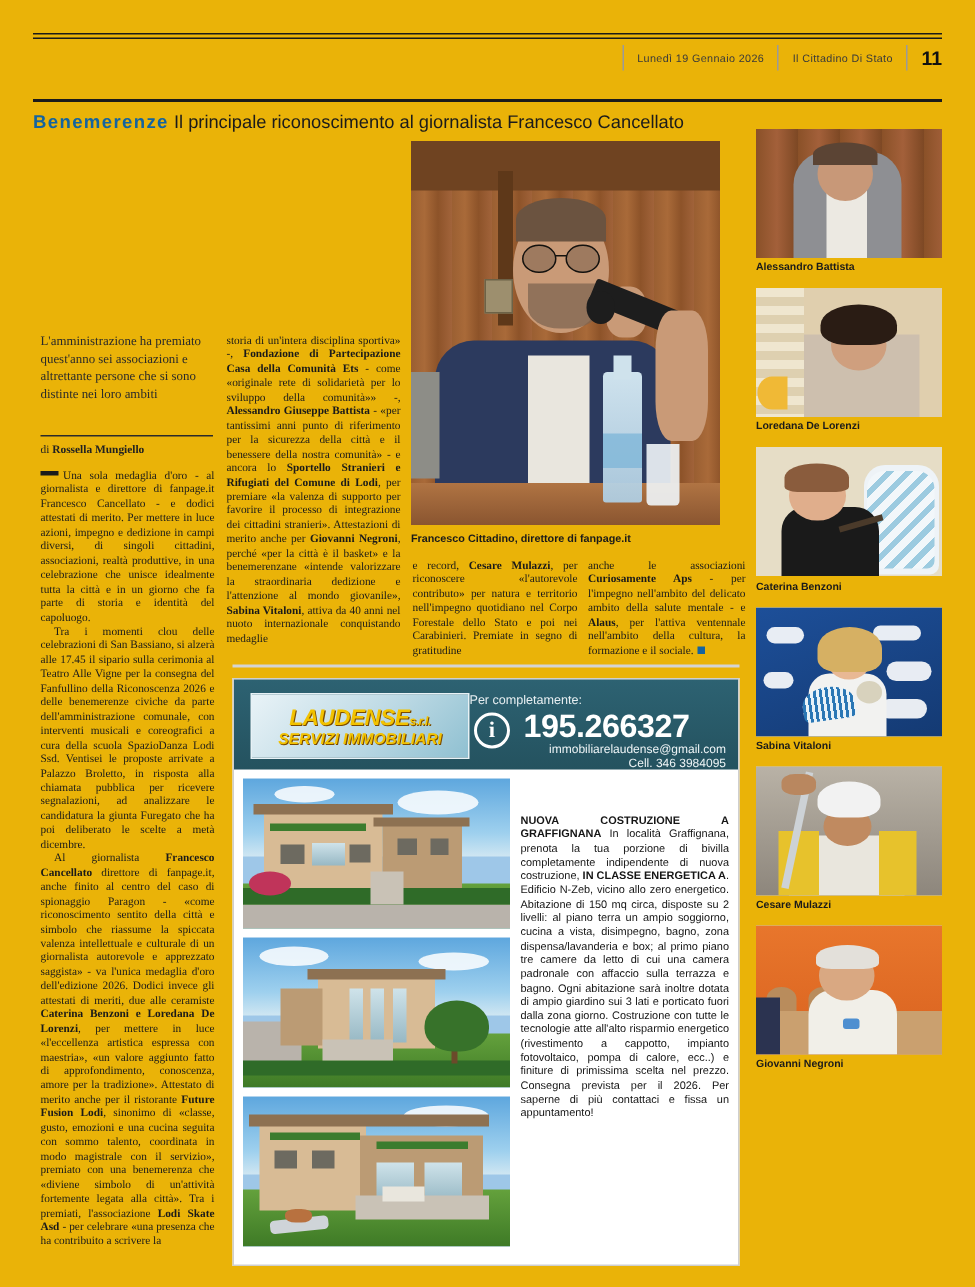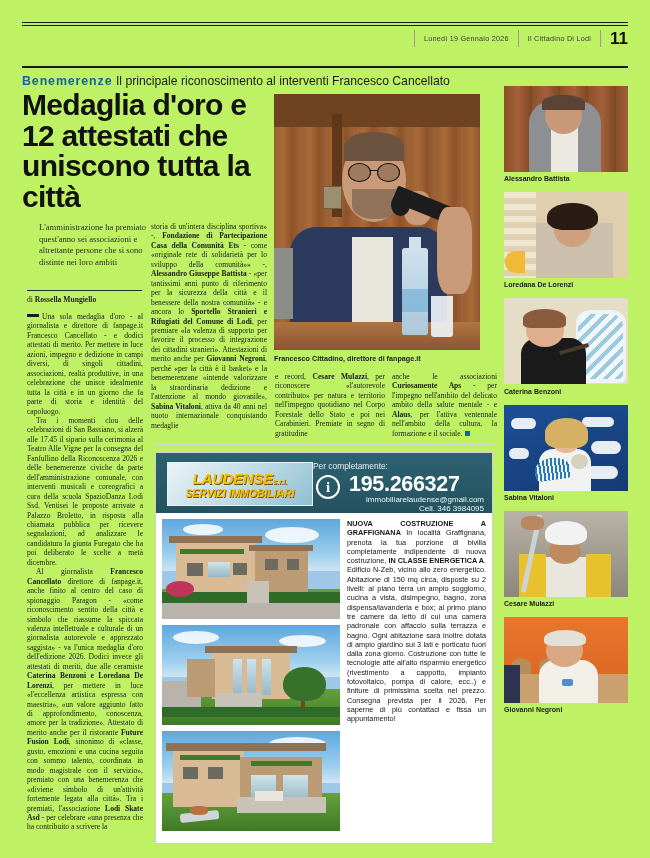--- a/index.html
+++ b/index.html
@@ -1,50 +1,50 @@
 <!DOCTYPE html>
 <html><head>
 <meta charset="utf-8">
 <style>
   html,body{margin:0;padding:0;}
   body{
     width:650px;height:858px;background:#ffffff;
     font-family:"Liberation Sans",sans-serif;
     overflow:hidden;position:relative;
   }
-  .page{position:relative;width:650px;height:858px;background:#bef264;
+  .page{position:relative;width:650px;height:858px;background:#eab308;
         box-sizing:border-box;padding:0 22px;}
 
   
   .masthead{position:absolute;left:22px;right:22px;top:22px;height:26px;}
   .mast-rules{position:absolute;left:0;right:0;top:0;height:5px;}
   .mast-rules i{display:block;background:#1b1b1b;}
   .mast-rules i.r1{height:1.3px;}
   .mast-rules i.r2{height:0.8px;margin-top:1.6px;}
   .mast-line{position:absolute;right:0;top:8px;display:flex;align-items:center;
              gap:0;height:17px;}
   .mast-cell{font-size:7.2px;color:#3a3a3a;letter-spacing:.25px;
              padding:0 9px;line-height:17px;white-space:nowrap;}
   .mast-cell.sep{border-left:1px solid #9a9a9a;}
-  .mast-page{font-size:17px;font-weight:bold;color:#111;padding-left:9px;
+  .mast-page{font-size:13px;font-weight:bold;color:#111;padding-left:9px;
              border-left:1px solid #9a9a9a;line-height:17px;}
 
   
   .kicker-rule{position:absolute;left:22px;right:22px;top:66px;height:2.2px;background:#1b1b1b;}
   .kicker{position:absolute;left:22px;top:74px;font-size:12.4px;line-height:14px;}
   .kicker b{color:#1464a0;font-weight:bold;letter-spacing:.9px;font-size:12.4px;}
   .kicker span{color:#1b1b1b;font-size:12.2px;}
 
   
   .headline{position:absolute;left:22px;top:90px;width:244px;
             font-size:30px;line-height:30.5px;font-weight:bold;color:#111;
             letter-spacing:-0.7px;}
 
   
-  .standfirst{position:absolute;left:39px;top:222px;width:118px;
+  .standfirst{position:absolute;left:27px;top:222px;width:118px;
               font-family:"Liberation Serif",serif;font-size:8.6px;
               line-height:11.6px;color:#2a2a2a;}
   .byline-rule{position:absolute;left:27px;top:290px;width:115px;height:1px;background:#2a2a2a;}
   .byline{position:absolute;left:27px;top:295px;width:118px;
           font-family:"Liberation Serif",serif;font-size:7.6px;color:#222;}
   .byline b{font-weight:bold;}
 
   
   .col{position:absolute;font-family:"Liberation Serif",serif;
        font-size:7.55px;line-height:9.45px;color:#1a1a1a;
@@ -100,21 +100,21 @@
   .ad-phone{position:absolute;left:193px;top:19px;font-size:21.5px;font-weight:bold;
             color:#ffffff;letter-spacing:-0.3px;}
   .ad-mail{position:absolute;right:8px;top:42px;font-size:8px;color:#eef4f6;}
   .ad-cell{position:absolute;right:8px;top:51px;font-size:8px;color:#eef4f6;}
 
   .ad-body{position:relative;height:330px;padding:6px;box-sizing:border-box;
            display:flex;gap:7px;}
   .ad-photos{width:178px;display:flex;flex-direction:column;gap:6px;}
   .ad-photo{width:178px;height:100px;overflow:hidden;position:relative;background:#9ec7e8;}
   .ad-text{flex:1;font-size:7.3px;line-height:9.3px;color:#151515;text-align:justify;
-           font-family:"Liberation Sans",sans-serif;}
+           font-family:"Liberation Sans",sans-serif;margin-top:23px;}
   .ad-text b{font-weight:bold;}
 
   
   .ph{position:absolute;inset:0;}
   .sky{position:absolute;left:0;top:0;right:0;height:52%;
        background:linear-gradient(180deg,#5ea7de 0%,#9ed0ee 70%,#cfe6f2 100%);}
   .cloud{position:absolute;background:rgba(255,255,255,.85);border-radius:50%;}
   .grass{position:absolute;left:0;bottom:0;right:0;height:34%;
          background:linear-gradient(180deg,#64a13c 0%,#3e7a26 100%);}
   .hedge{position:absolute;background:#2f6b28;}
@@ -151,33 +151,32 @@
 
 <div class="page">
 
   <div class="masthead">
     <div class="mast-rules">
       <i class="r1"></i>
         <i class="r2"></i>
     </div>
     <div class="mast-line">
       <span class="mast-cell sep">Lunedì 19 Gennaio 2026</span>
-      <span class="mast-cell sep">Il Cittadino Di Lodi</span>
+      <span class="mast-cell sep">Il Cittadino Di Stato</span>
       <span class="mast-page">11</span>
     </div>
   </div>
 
   <div class="kicker-rule"></div>
 
   <div class="kicker">
     <b>Benemerenze</b>
-    <span>Il principale riconoscimento al interventi Francesco Cancellato</span>
-  </div>
-
-  <div class="headline">Medaglia d'oro e 12 attestati che uniscono tutta la città</div>
+    <span>Il principale riconoscimento al giornalista Francesco Cancellato</span>
+  </div>
+
 
   <div class="standfirst">L'amministrazione ha premiato quest'anno sei associazioni e altrettante persone che si sono distinte nei loro ambiti</div>
   <div class="byline-rule"></div>
   <div class="byline">
     <span>di</span>
     <b>Rossella Mungiello</b>
   </div>
 
   <div class="mainphoto">
     <div class="ph">

